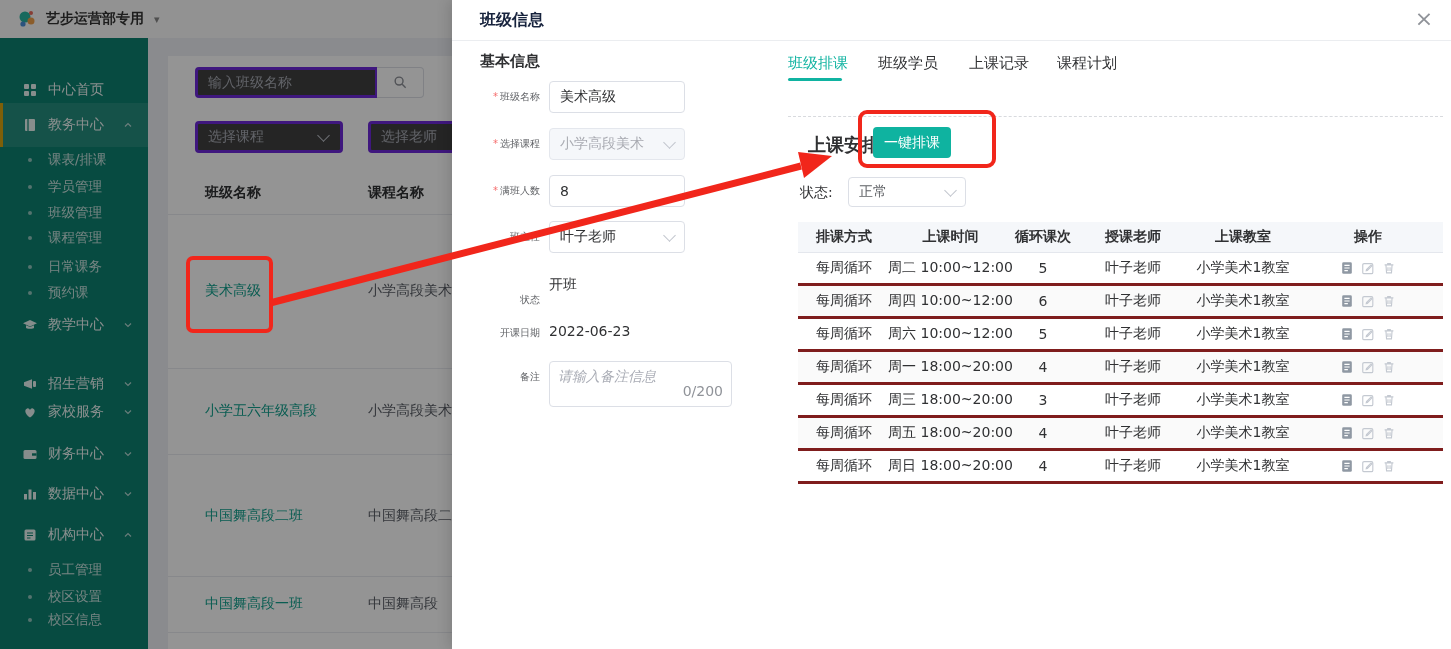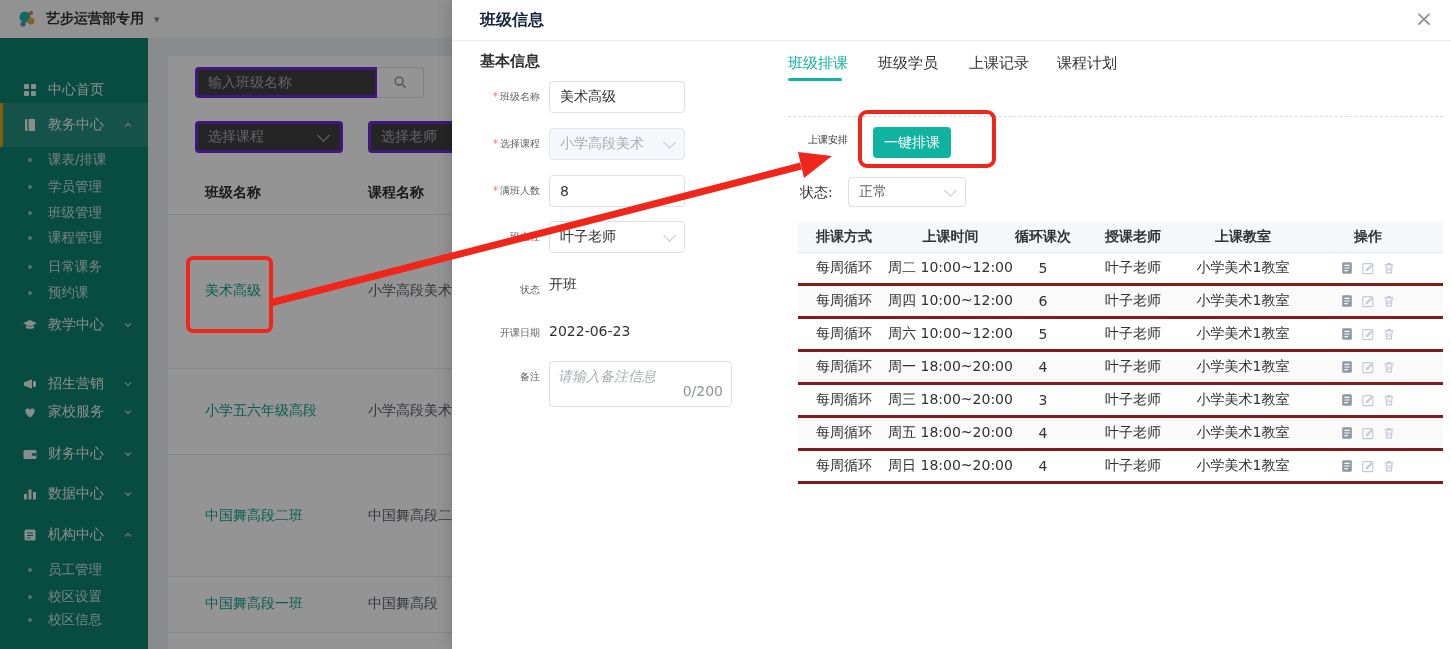--- a/index.html
+++ b/index.html
@@ -62,21 +62,21 @@
   .ctl.disabled { background:#f5f7fa; color:#a9abb2; border-color:#e4e7ed; }
   .static-val { position:absolute; left:77px; top:6px; color:#303133; }
   .ta { position:absolute; left:77px; top:0; width:183px; height:46px; border:1px solid #dcdfe6; border-radius:4px;
     padding:6px 8px; background:#fff; }
   .ta .ph { font-size:14px;font-style:italic; }
   .ta .counter { position:absolute; right:8px; top:21px; color:#909399; font-size:14px; }
   .tab { position:absolute; top:54px; font-size:15px; color:#303133; cursor:pointer; }
   .tab.active { color:#10b3a1; font-weight:500; }
   .tab-underline { position:absolute; left:336px; top:78px; width:54px; height:3px; border-radius:2px; background:#10b3a1; }
   .dashline { position:absolute; left:336px; top:116px; width:655px; border-top:1px dashed #d8dade; }
-  .arrange-label { position:absolute; left:356px; top:133px; font-size:10px; font-weight:400; color:#303133; }
+  .arrange-label { position:absolute; left:356px; top:133px; font-size:18px; font-weight:700; color:#303133; }
   .btn-teal { position:absolute; left:421px; top:127px; width:78px; height:31px; background:#0fb3a0; color:#fff;
     border:none; border-radius:4px; font-size:14px; cursor:pointer; font-family:inherit; }
   .status-label { position:absolute; left:348px; top:184px; color:#303133; }
   .status-select { position:absolute; left:396px; top:177px; width:118px; height:30px; border:1px solid #dcdfe6;
     border-radius:4px; display:flex; align-items:center; padding:0 10px; color:#606266; background:#fff; }
   .status-select .chev { position:absolute; right:10px; }
   
   .sch { position:absolute; left:346px; top:222px; width:645px; }
   .sch-row { display:flex; height:33px; align-items:center; border-bottom:3px solid #7f1d1d; background:#fff; }
   .sch-row.head { height:31px; background:#f5f7fa; font-weight:bold; color:#303133; border-bottom:1px solid #e4e7ed; }
@@ -297,21 +297,21 @@
     <span class="ctl">8</span>
   </div>
   <div class="frow" style="top:221px;">
     <span class="flabel">班主任</span>
     <span class="ctl">
       <span>叶子老师</span>
       <span class="chev"></span>
     </span>
   </div>
   <div class="frow" style="top:270px;">
-    <span class="flabel" style="line-height:20px; top:10px;">状态</span>
+    <span class="flabel" style="line-height:20px; top:20px;">状态</span>
     <span class="static-val">开班</span>
   </div>
   <div class="frow" style="top:317px;">
     <span class="flabel" style="line-height:20px; top:6px;">开课日期</span>
     <span class="static-val">2022-06-23</span>
   </div>
   <div class="frow" style="top:361px; height:64px;">
     <span class="flabel" style="line-height:20px; top:6px;">备注</span>
     <span class="ta">
       <span class="ph">请输入备注信息</span>

